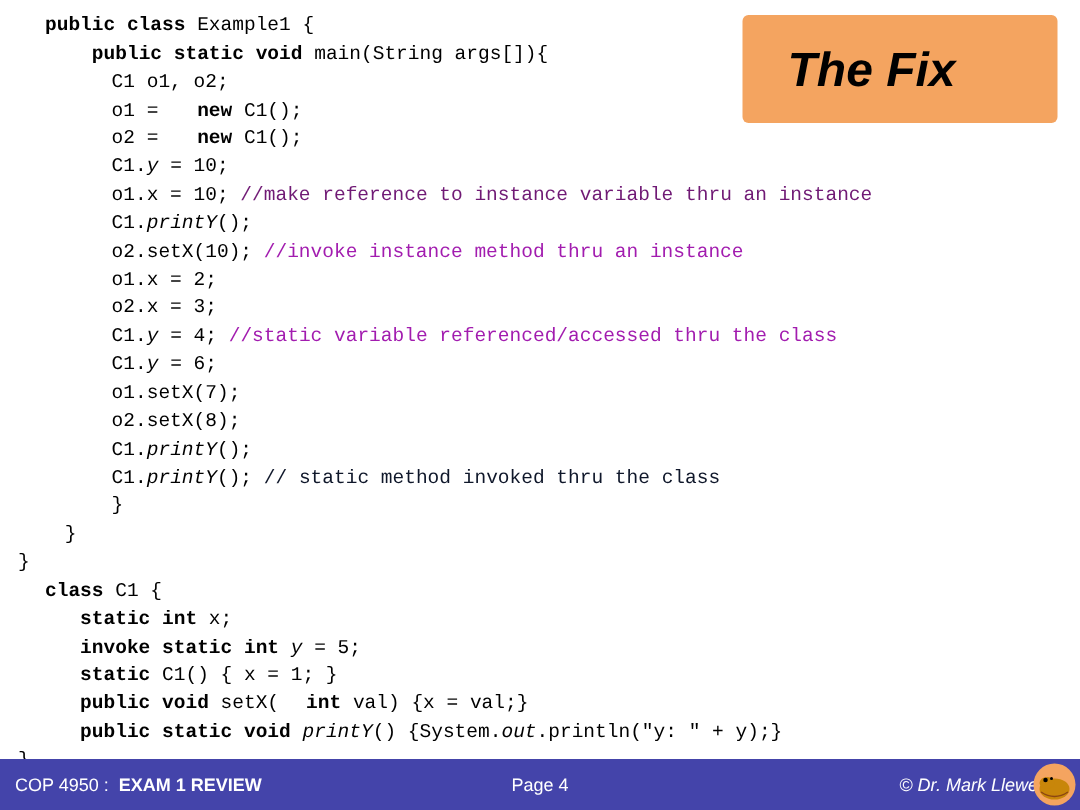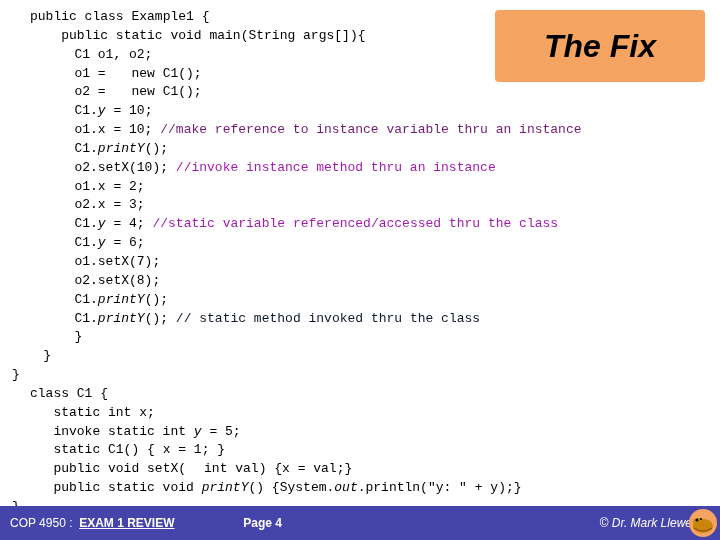--- a/index.html
+++ b/index.html
@@ -11,68 +11,66 @@
       font-size: 13px;
       overflow: hidden;
       position: relative;
     }
     .code-area {
       padding: 8px 12px;
       line-height: 1.45;
       color: #000000;
       background: #ffffff;
     }
-    .keyword { font-weight: normal; padding-left: 18px; }
+    .keyword { font-weight: bold; padding-left: 18px; }
     .italic-text { font-style: italic; }
     .fix-box {
       position: absolute;
       top: 10px;
       right: 15px;
       background: #f4a460;
       color: #000000;
       font-family: Arial, sans-serif;
       font-size: 32px;
       font-weight: bold;
       font-style: italic;
       padding: 10px 30px;
       border-radius: 4px;
       width: 210px;
       height: 72px;
       display: flex;
       align-items: center;
-      justify-content: center;
     }
     .footer {
       position: absolute;
       bottom: 0;
       left: 0;
       right: 0;
       height: 34px;
       background: #4444aa;
       display: flex;
       align-items: center;
       padding: 0 10px;
       color: #ffffff;
       font-family: Arial, sans-serif;
       font-size: 12px;
     }
     .footer-left {
       flex: 1;
     }
     .footer-center {
       flex: 1;
-      font-weight: bold;
+      text-align: center;
     }
     .footer-right {
       flex: 1;
       text-align: right;
     }
     .footer span.label {
       font-weight: bold;
-      text-decoration: underline;
     }
     .footer span.value {
       font-style: italic;
     }
     .gator-icon {
       position: absolute;
       bottom: 2px;
       right: 2px;
       width: 30px;
       height: 30px;

